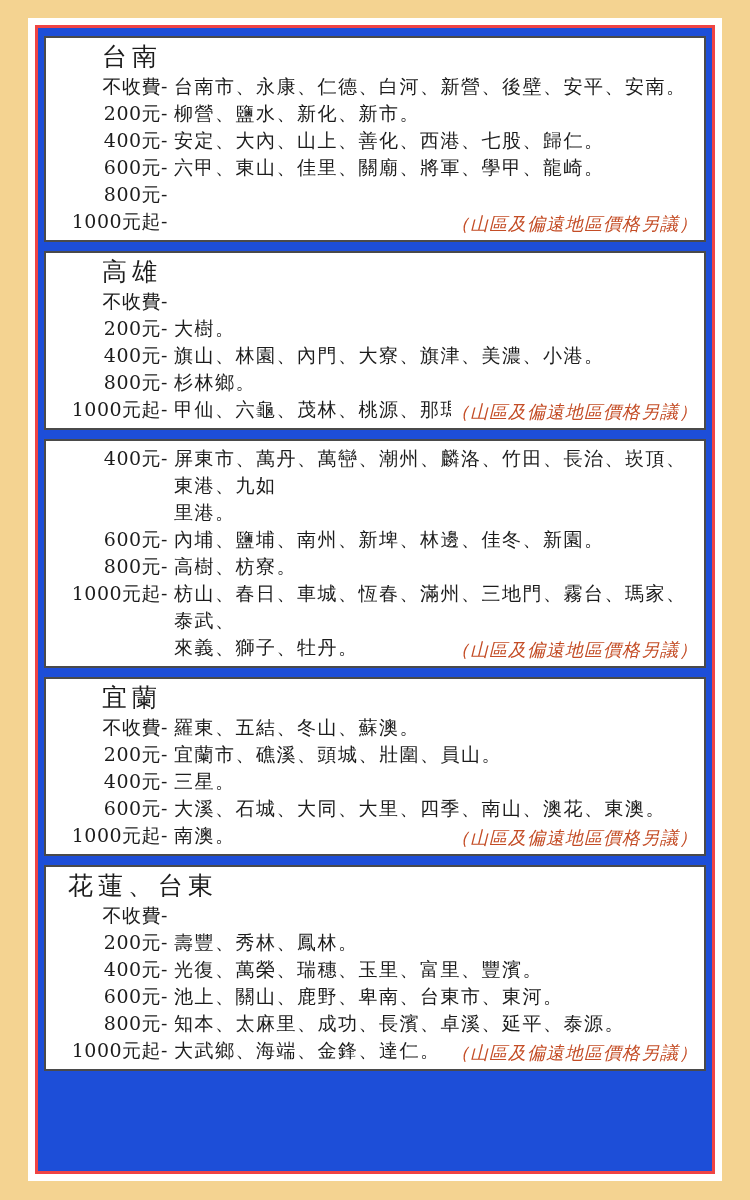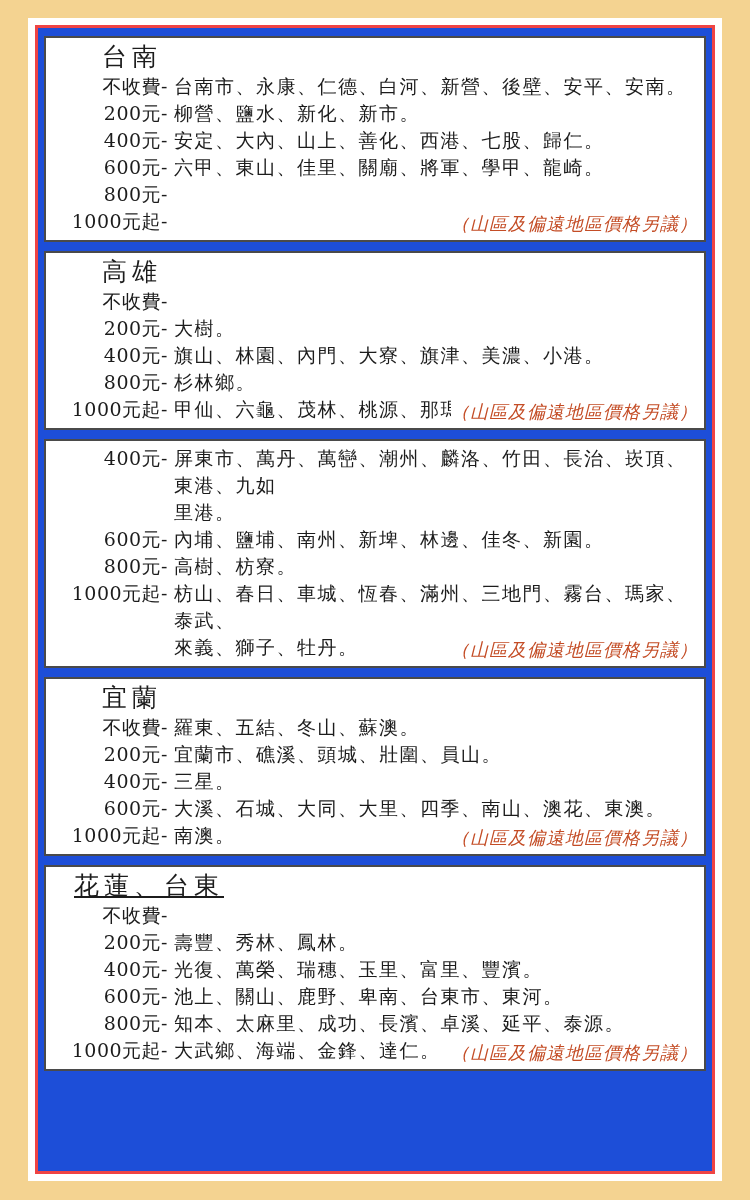--- a/index.html
+++ b/index.html
@@ -31,21 +31,21 @@
     padding: 4px 8px 5px 10px;
     margin-bottom: 9px;
   }
   .region-title {
     margin: 0 0 1px 46px;
     font-size: 25px;
     font-weight: normal;
     line-height: 30px;
     letter-spacing: 5px;
   }
-  .region.flush-title .region-title { margin-left: 18px; text-decoration: underline; }
+  .region.flush-title .region-title { margin-left: 12px; }
   .fee-row {
     display: flex;
     font-size: 19px;
     line-height: 27px;
   }
   .tier {
     flex: 0 0 112px;
     text-align: right;
     white-space: nowrap;
     letter-spacing: 0.5px;

